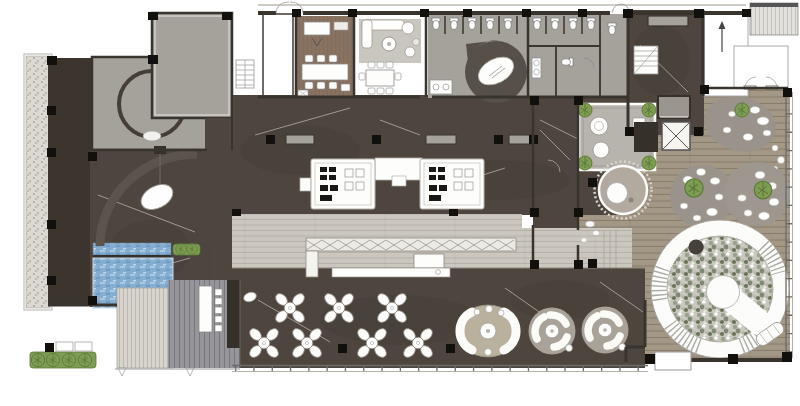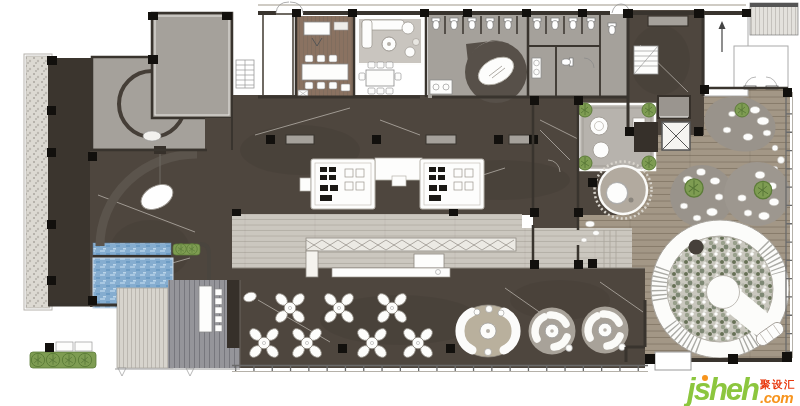--- a/index.html
+++ b/index.html
@@ -580,21 +580,13 @@
           <rect x="728" y="354" width="10" height="10"></rect>
       <rect x="782" y="352" width="10" height="10"></rect>
       <rect x="625" y="127" width="9" height="9"></rect>
           <rect x="694" y="127" width="9" height="9"></rect>
       <rect x="232" y="209" width="9" height="7"></rect>
           <rect x="449" y="209" width="9" height="7"></rect>
     </g>
   </g>
 </svg>
 
-<div class="watermark">
-  <span class="brand">jsheh</span>
-  <span class="jdot"></span>
-  <span class="wm-col">
-    <span class="cn">聚设汇</span>
-    <span class="tld">.com</span>
-  </span>
 </div>
-</div>
 
 </body></html>

